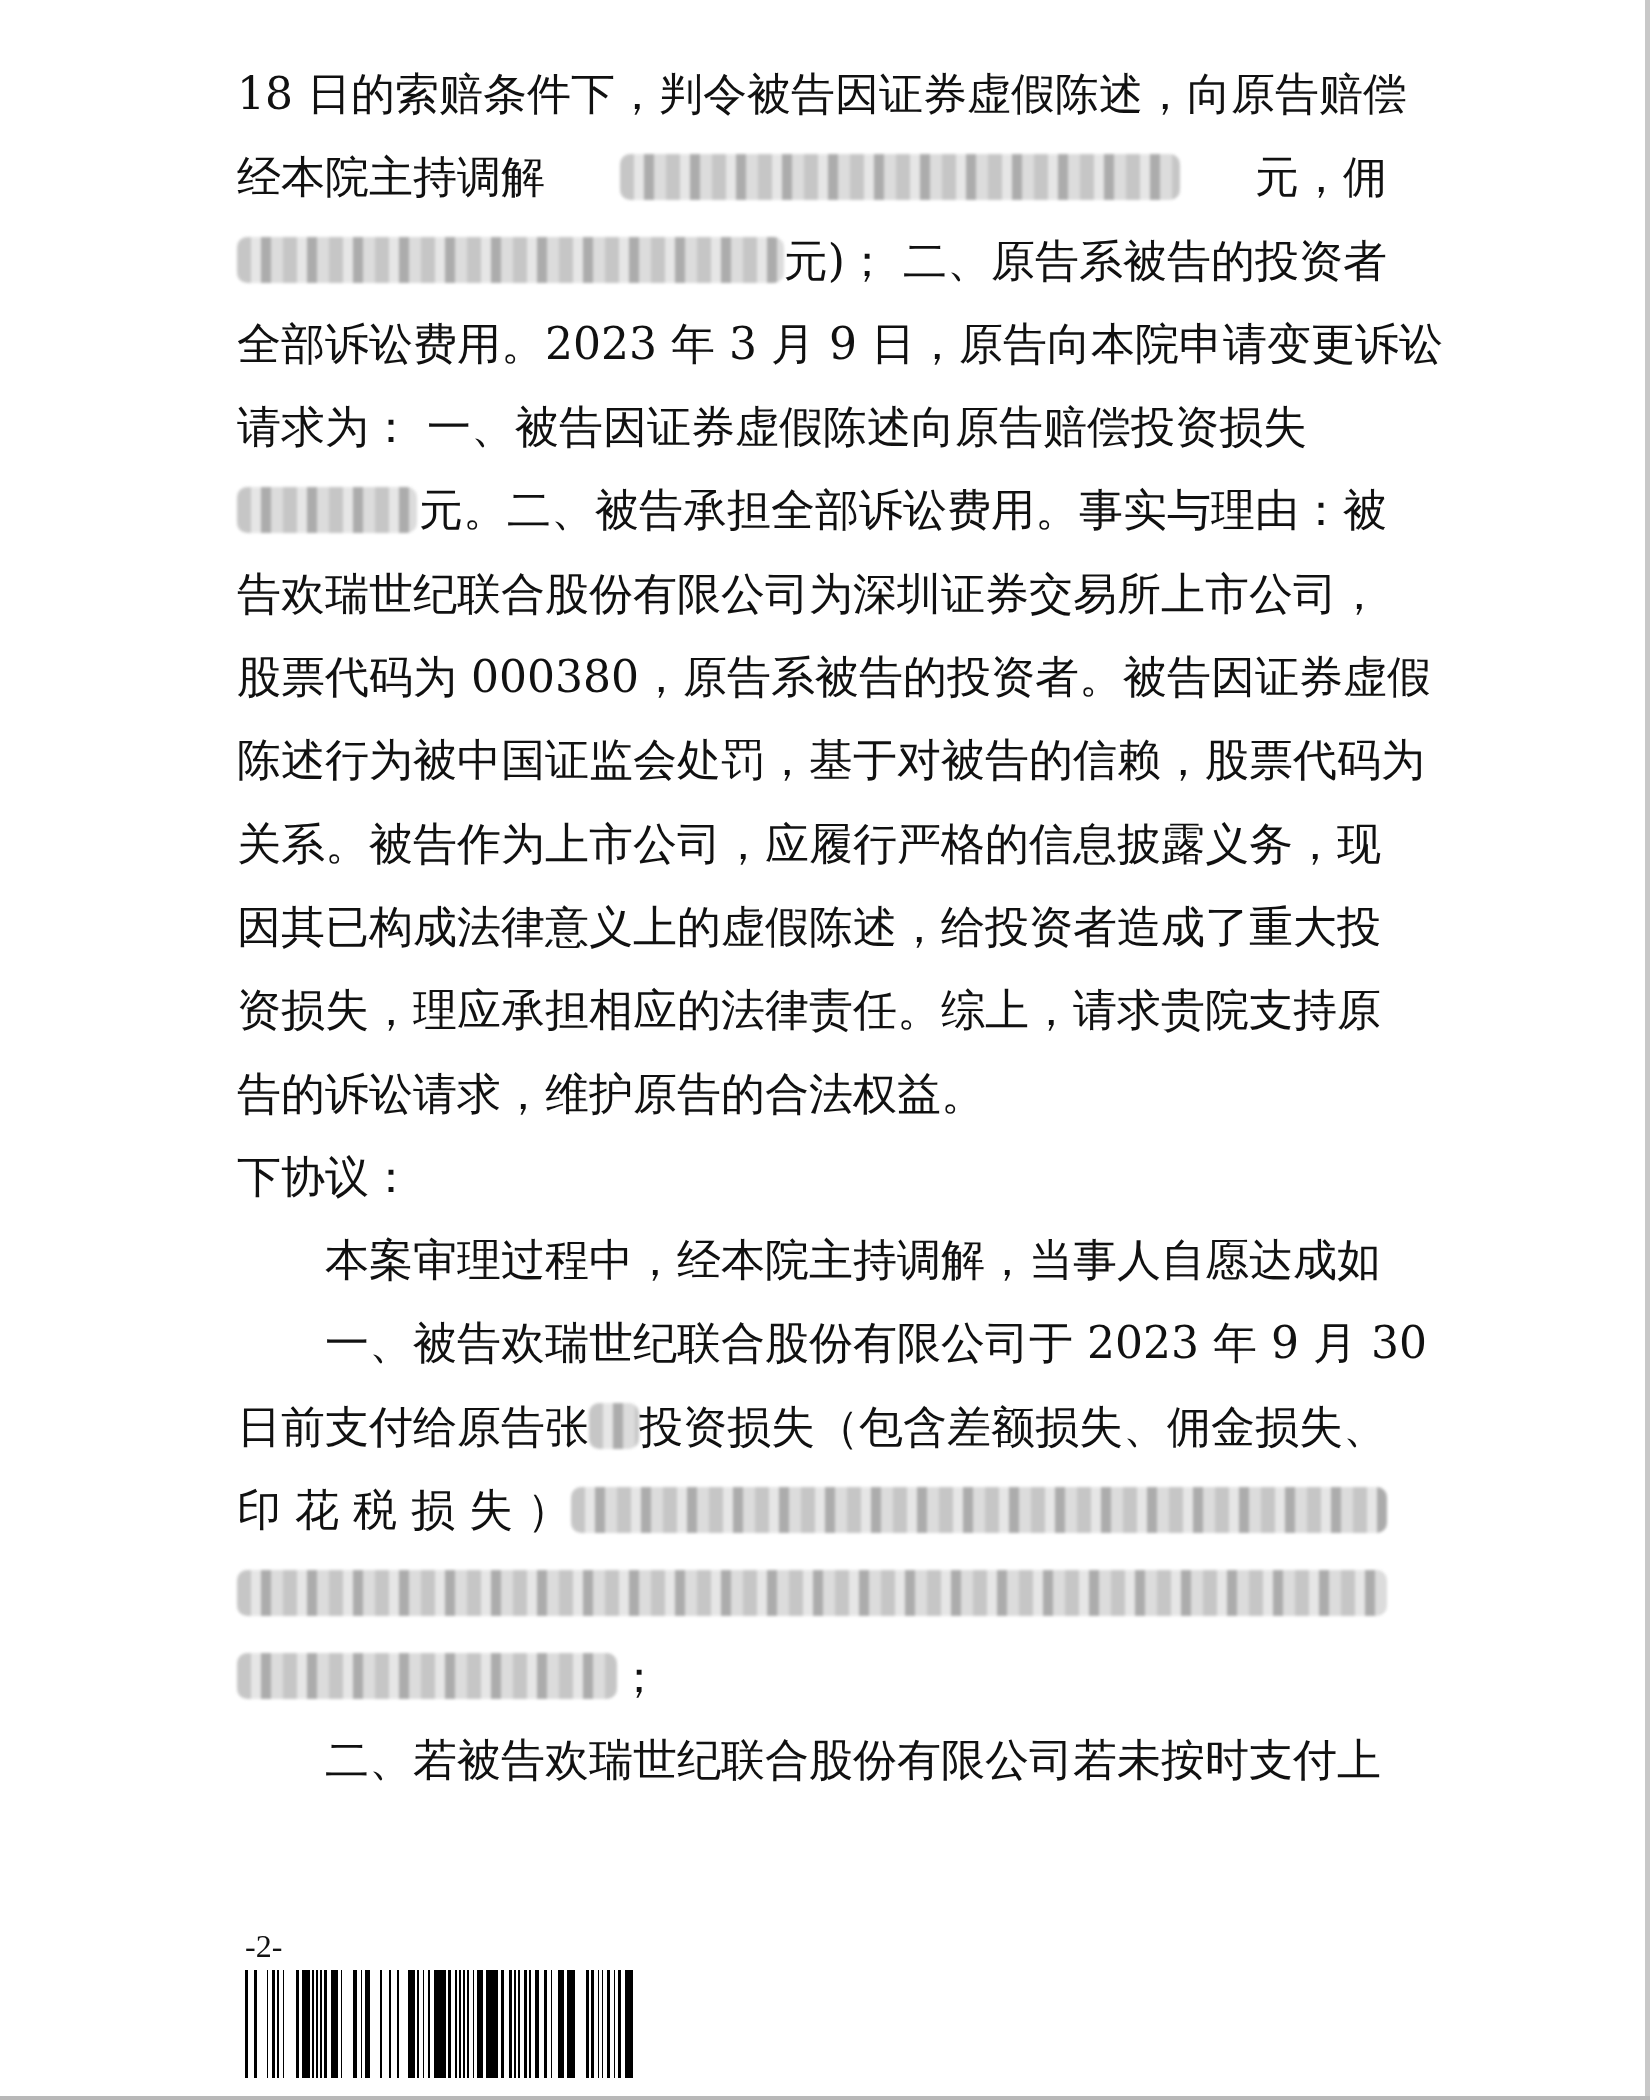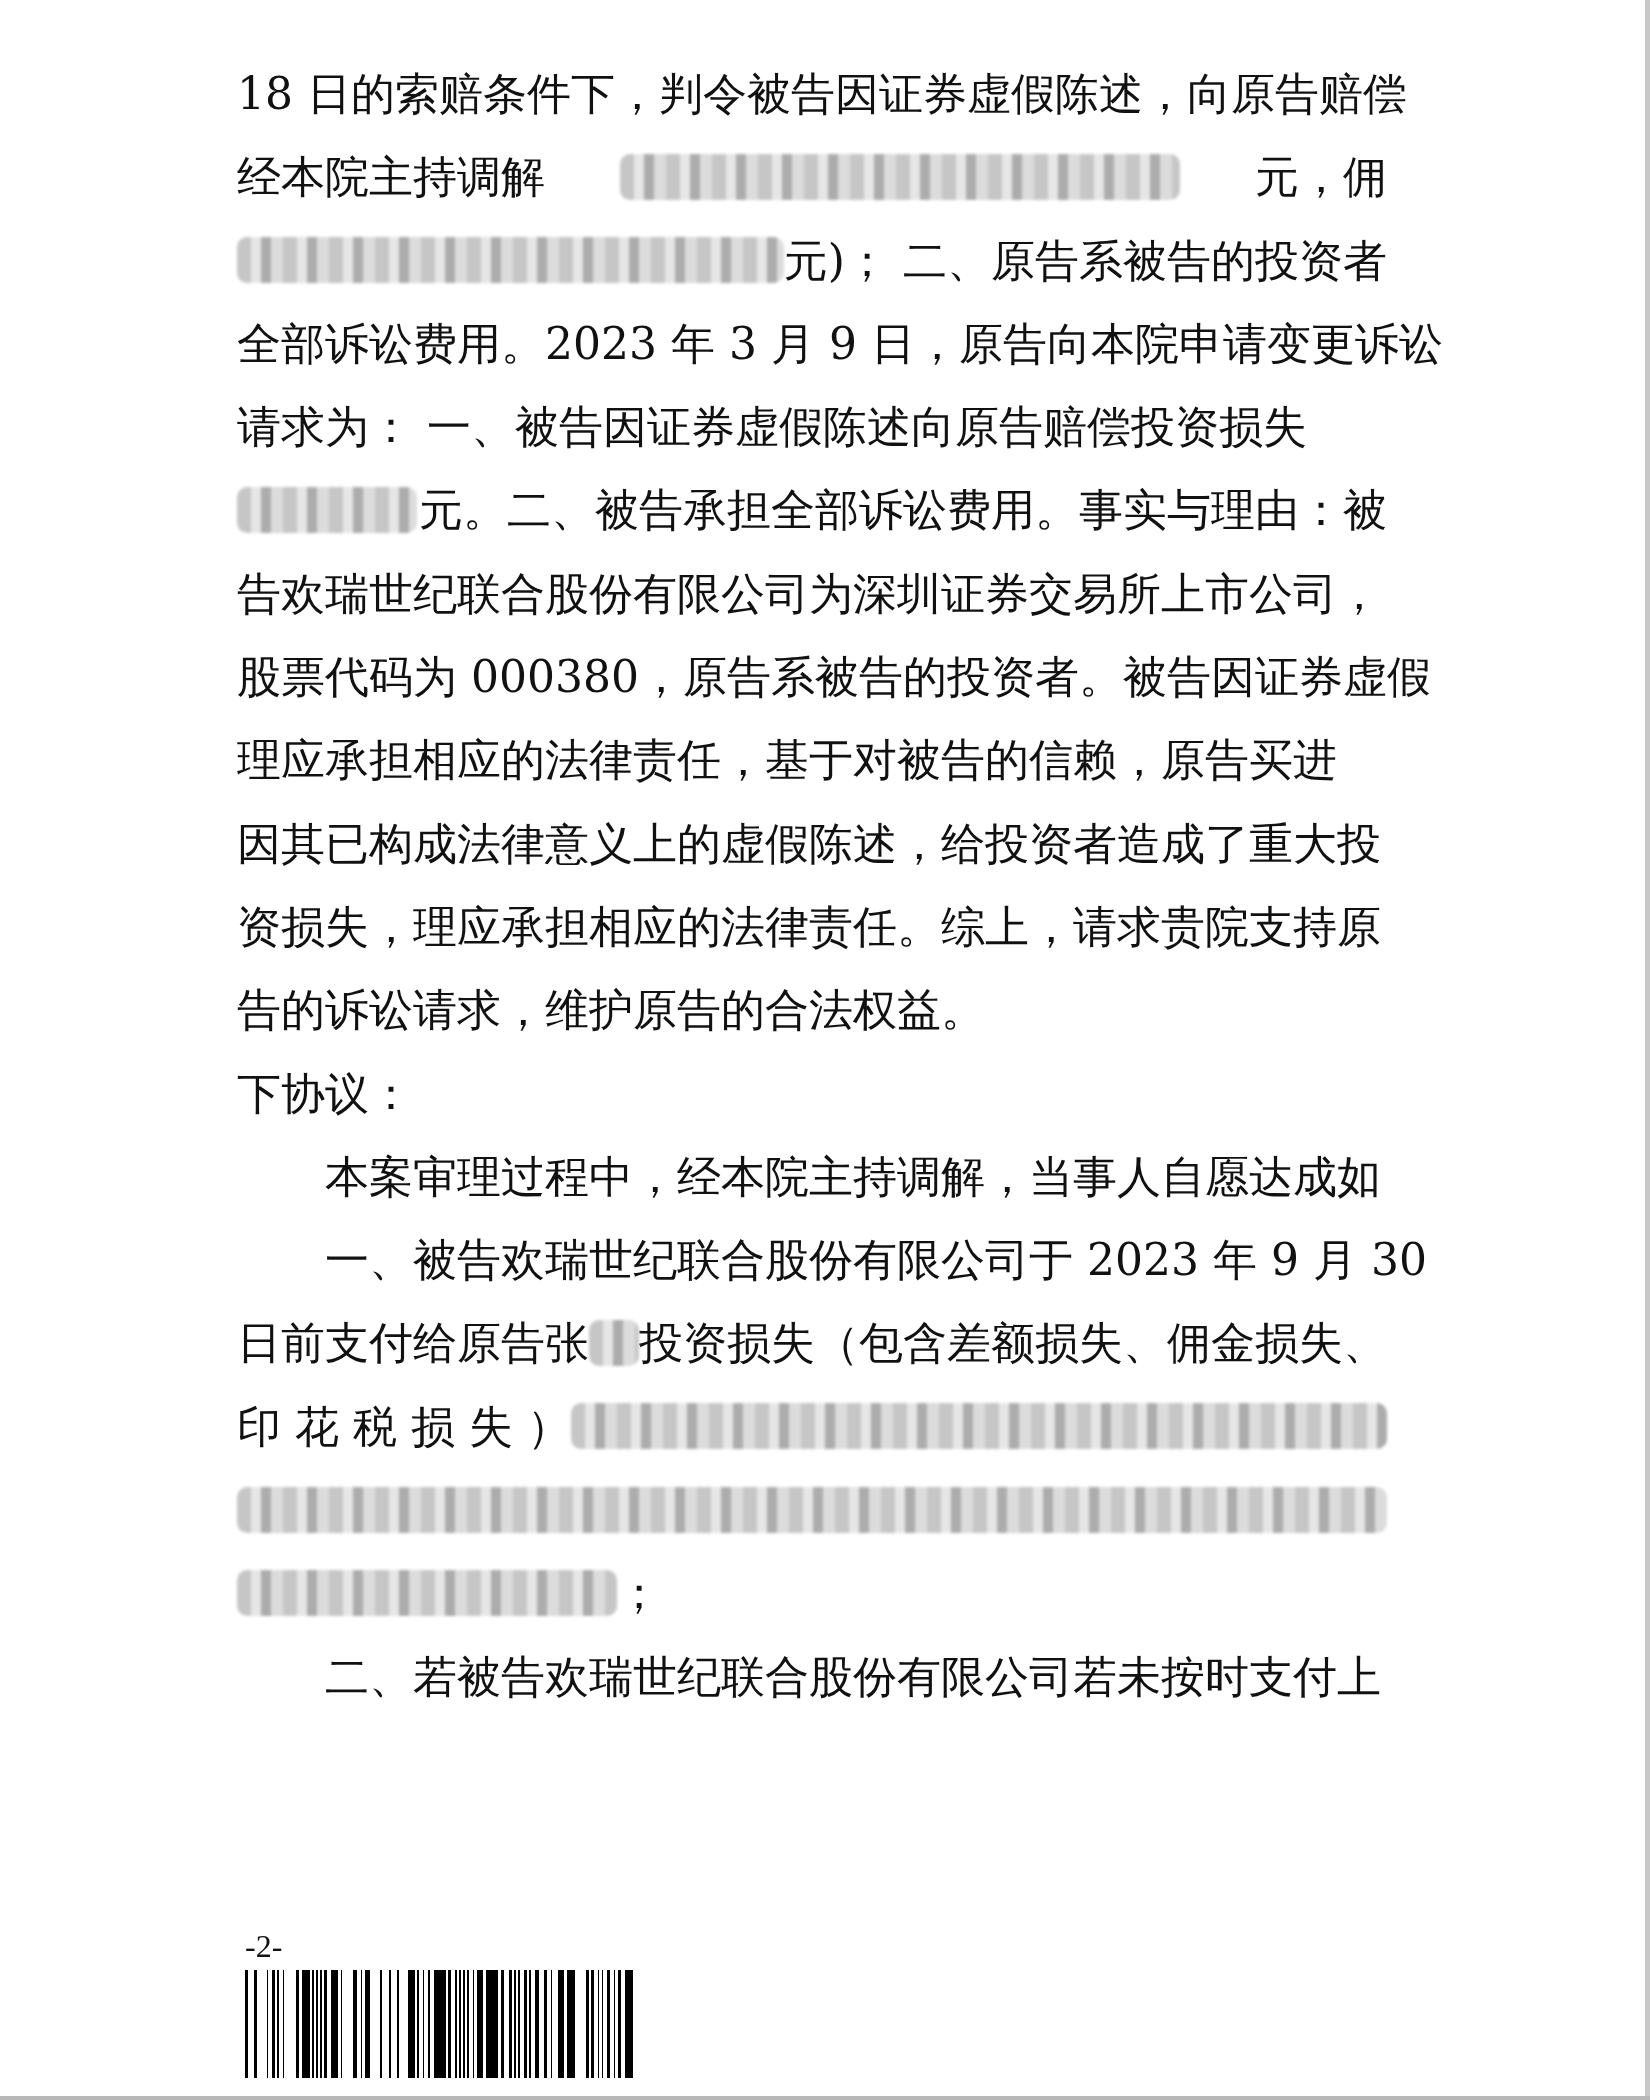--- a/index.html
+++ b/index.html
@@ -56,21 +56,24 @@
       <span class="redact" style="width: 180px;"></span>
       <span class="seg">元。二、被告承担全部诉讼费用。事实与理由：被</span>
     </div>
     <div class="line left">
       <span class="seg">告欢瑞世纪联合股份有限公司为深圳证券交易所上市公司，</span>
     </div>
     <div class="line">
       <span class="seg">股票代码为 000380，原告系被告的投资者。被告因证券虚假</span>
     </div>
     <div class="line">
-      <span class="seg">理应承担相应的法律责任，基于对被告的信赖，原告买进</span>
+      <span class="seg">陈述行为被中国证监会处罚，基于对被告的信赖，股票代码为</span>
+    </div>
+    <div class="line">
+      <span class="seg">关系。被告作为上市公司，应履行严格的信息披露义务，现</span>
     </div>
     <div class="line">
       <span class="seg">因其已构成法律意义上的虚假陈述，给投资者造成了重大投</span>
     </div>
     <div class="line">
       <span class="seg">资损失，理应承担相应的法律责任。综上，请求贵院支持原</span>
     </div>
     <div class="line left">
       <span class="seg">告的诉讼请求，维护原告的合法权益。</span>
     </div>

